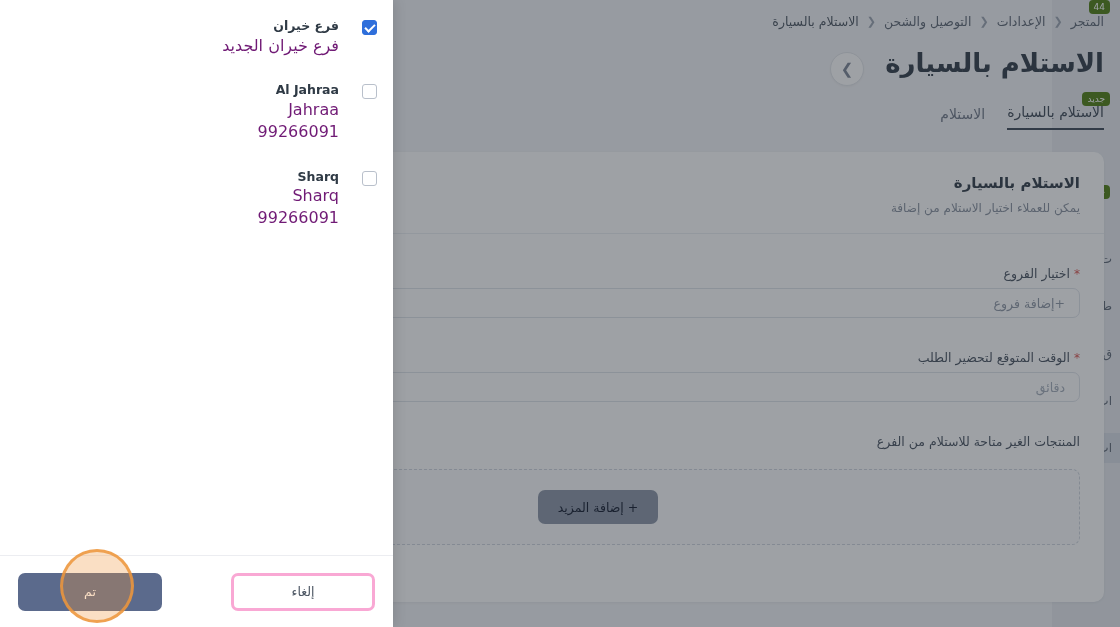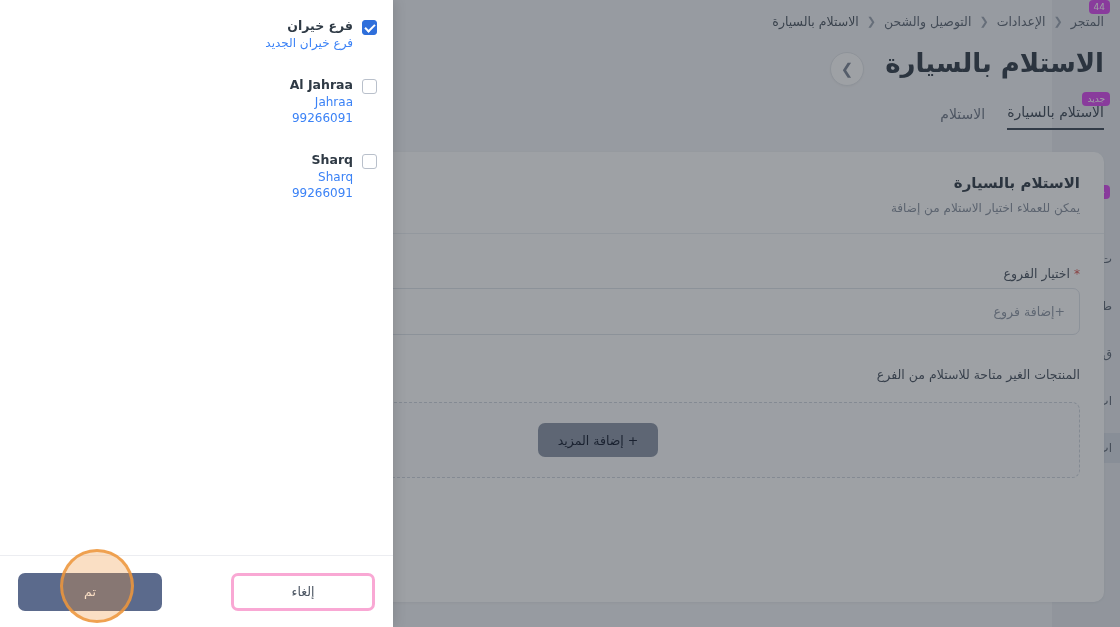--- a/index.html
+++ b/index.html
@@ -116,21 +116,21 @@
   .field { margin-top: 32px; }
   .field-label {
     font-size: 12.5px;
     color: #46505e;
     text-align: right;
     margin-bottom: 7px;
   }
   .req { color: #d9534f; font-size: 12px; }
 
   .input-box {
-    height: 47px;
+    height: 30px;
     border: 1px solid #dfe3ea;
     border-radius: 7px;
     background: #fff;
     display: flex;
     align-items: center;
     padding: 0 14px;
     font-size: 12.5px;
     color: #8d96a4;
   }
   .input-value {
@@ -171,21 +171,21 @@
   
   .right-rail {
     position: absolute;
     top: 0; right: 0;
     width: 68px; height: 627px;
     background: #e7eaef;
   }
   .rail-chip {
     position: absolute;
     right: 10px;
-    background: #d946ef;
+    background: #4d7c0f;
     color: #fff;
     font-size: 9px;
     border-radius: 4px;
     padding: 2px 5px;
   }
   .rail-text {
     position: absolute;
     right: 8px;
     font-size: 12px;
     color: #5d6775;
@@ -216,34 +216,34 @@
   }
   .branch-list {
     flex: 1;
     padding: 12px 16px 10px 16px;
     overflow: hidden;
   }
   .branch-row {
     display: flex;
     align-items: flex-start;
     justify-content: space-between;
-    gap: 9px;
+    gap: 23px;
     padding: 6px 0 10px 0;
     direction: rtl;
   }
   .branch-info { text-align: right; flex: 1; }
   .branch-name {
     font-size: 12.5px;
     font-weight: bold;
     color: #2f3a45;
     line-height: 1.35;
   }
   .branch-addr, .branch-phone {
-    font-size: 12px;
-    color: #3b82f6;
+    font-size: 16px;
+    color: #701a75;
     line-height: 1.35;
   }
   .cb {
     width: 15px; height: 15px;
     border: 1px solid #b9c0cb;
     border-radius: 3px;
     background: #fff;
     margin-top: 2px;
     flex: none;
   }
@@ -347,20 +347,30 @@
       <div class="field">
         <div class="field-label">
           <span class="req">*</span>
           <span>اختيار الفروع</span>
         </div>
         <div class="input-box">
           <span class="addmore-link">+إضافة فروع</span>
         </div>
       </div>
 
+      <div class="field">
+        <div class="field-label">
+          <span class="req">*</span>
+          <span>الوقت المتوقع لتحضير الطلب</span>
+        </div>
+        <div class="input-box">
+          <span class="input-suffix">دقائق</span>
+          <span class="input-value">15</span>
+        </div>
+      </div>
 
       <div class="field">
         <div class="field-label">
           <span>المنتجات الغير متاحة للاستلام من الفرع</span>
         </div>
       </div>
 
       <div class="dashed-area">
         <button class="add-btn">+ إضافة المزيد</button>
       </div>

